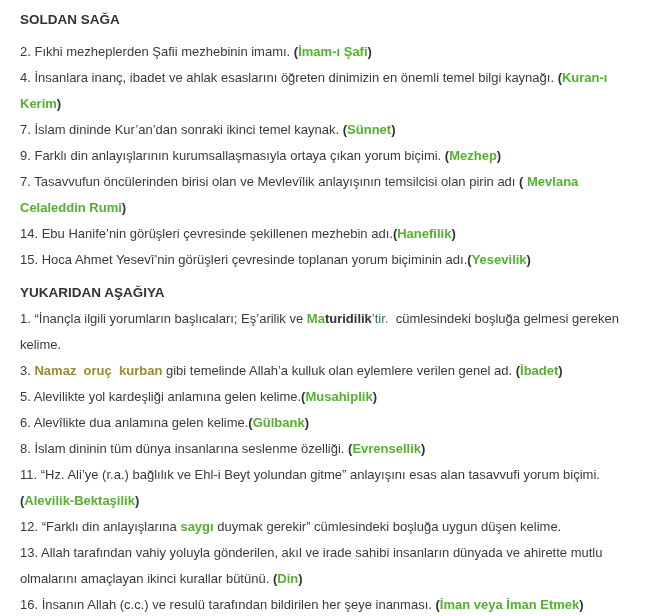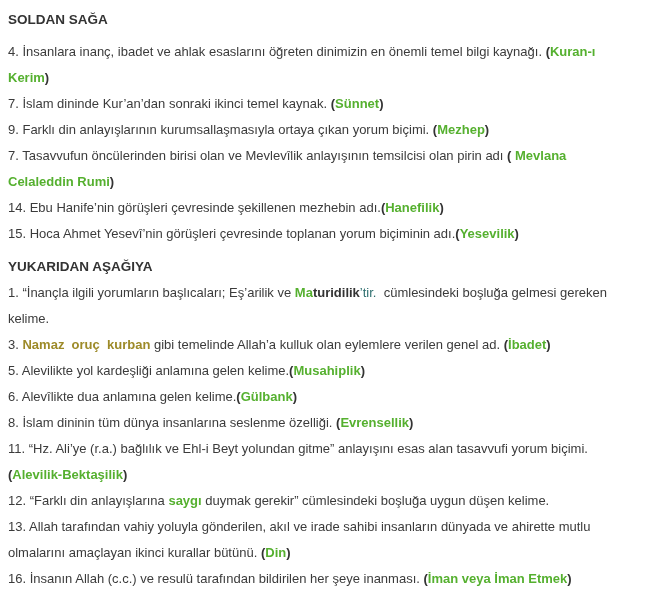--- a/index.html
+++ b/index.html
@@ -7,21 +7,21 @@
     --c-bold:#333333;
     --c-green:#55b02f;
     --c-olive:#9d8a28;
     --c-teal:#2d6e6e;
     --c-bg:#ffffff;
   }
   html,body{margin:0;padding:0;background:var(--c-bg);}
   .page{
     width:668px;height:616px;box-sizing:border-box;
     background:var(--c-bg);
-    padding:7px 8px 0 8px;
+    padding:7px 8px 0 20px;
     overflow:hidden;
     font-family:"Liberation Sans","DejaVu Sans",sans-serif;
     color:var(--c-text);
   }
   .section + .section{margin-top:7px;}
   .section:first-child .hdr{margin-bottom:6px;}
   .hdr{
     font-size:13.5px;line-height:26px;height:26px;
     font-weight:bold;color:var(--c-bold);
     white-space:pre;
@@ -36,20 +36,21 @@
   .s-o{color:var(--c-olive);font-weight:bold;}
   .s-t{color:var(--c-teal);margin-top:41px;}
 </style>
 </head>
 <body>
 
 <div class="page">
   <div id="content">
       <div class="section">
         <div class="hdr">SOLDAN SAĞA</div>
+        <div class="line"><span class="s-n">2. Fıkhi mezheplerden Şafii mezhebinin imamı. </span><span class="s-b">(</span><span class="s-g">İmam-ı Şafi</span><span class="s-b">)</span></div>
         <div class="line"><span class="s-n">4. İnsanlara inanç, ibadet ve ahlak esaslarını öğreten dinimizin en önemli temel bilgi kaynağı. </span><span class="s-b">(</span><span class="s-g">Kuran-ı</span></div>
         <div class="line"><span class="s-g">Kerim</span><span class="s-b">)</span></div>
         <div class="line"><span class="s-n">7. İslam dininde Kur’an’dan sonraki ikinci temel kaynak. </span><span class="s-b">(</span><span class="s-g">Sünnet</span><span class="s-b">)</span></div>
         <div class="line"><span class="s-n">9. Farklı din anlayışlarının kurumsallaşmasıyla ortaya çıkan yorum biçimi. </span><span class="s-b">(</span><span class="s-g">Mezhep</span><span class="s-b">)</span></div>
         <div class="line"><span class="s-n">7. Tasavvufun öncülerinden birisi olan ve Mevlevîlik anlayışının temsilcisi olan pirin adı </span><span class="s-b">( </span><span class="s-g">Mevlana</span></div>
         <div class="line"><span class="s-g">Celaleddin Rumi</span><span class="s-b">)</span></div>
         <div class="line"><span class="s-n">14. Ebu Hanife’nin görüşleri çevresinde şekillenen mezhebin adı.</span><span class="s-b">(</span><span class="s-g">Hanefilik</span><span class="s-b">)</span></div>
         <div class="line"><span class="s-n">15. Hoca Ahmet Yesevî’nin görüşleri çevresinde toplanan yorum biçiminin adı.</span><span class="s-b">(</span><span class="s-g">Yesevilik</span><span class="s-b">)</span></div>
       </div>
       <div class="section">

